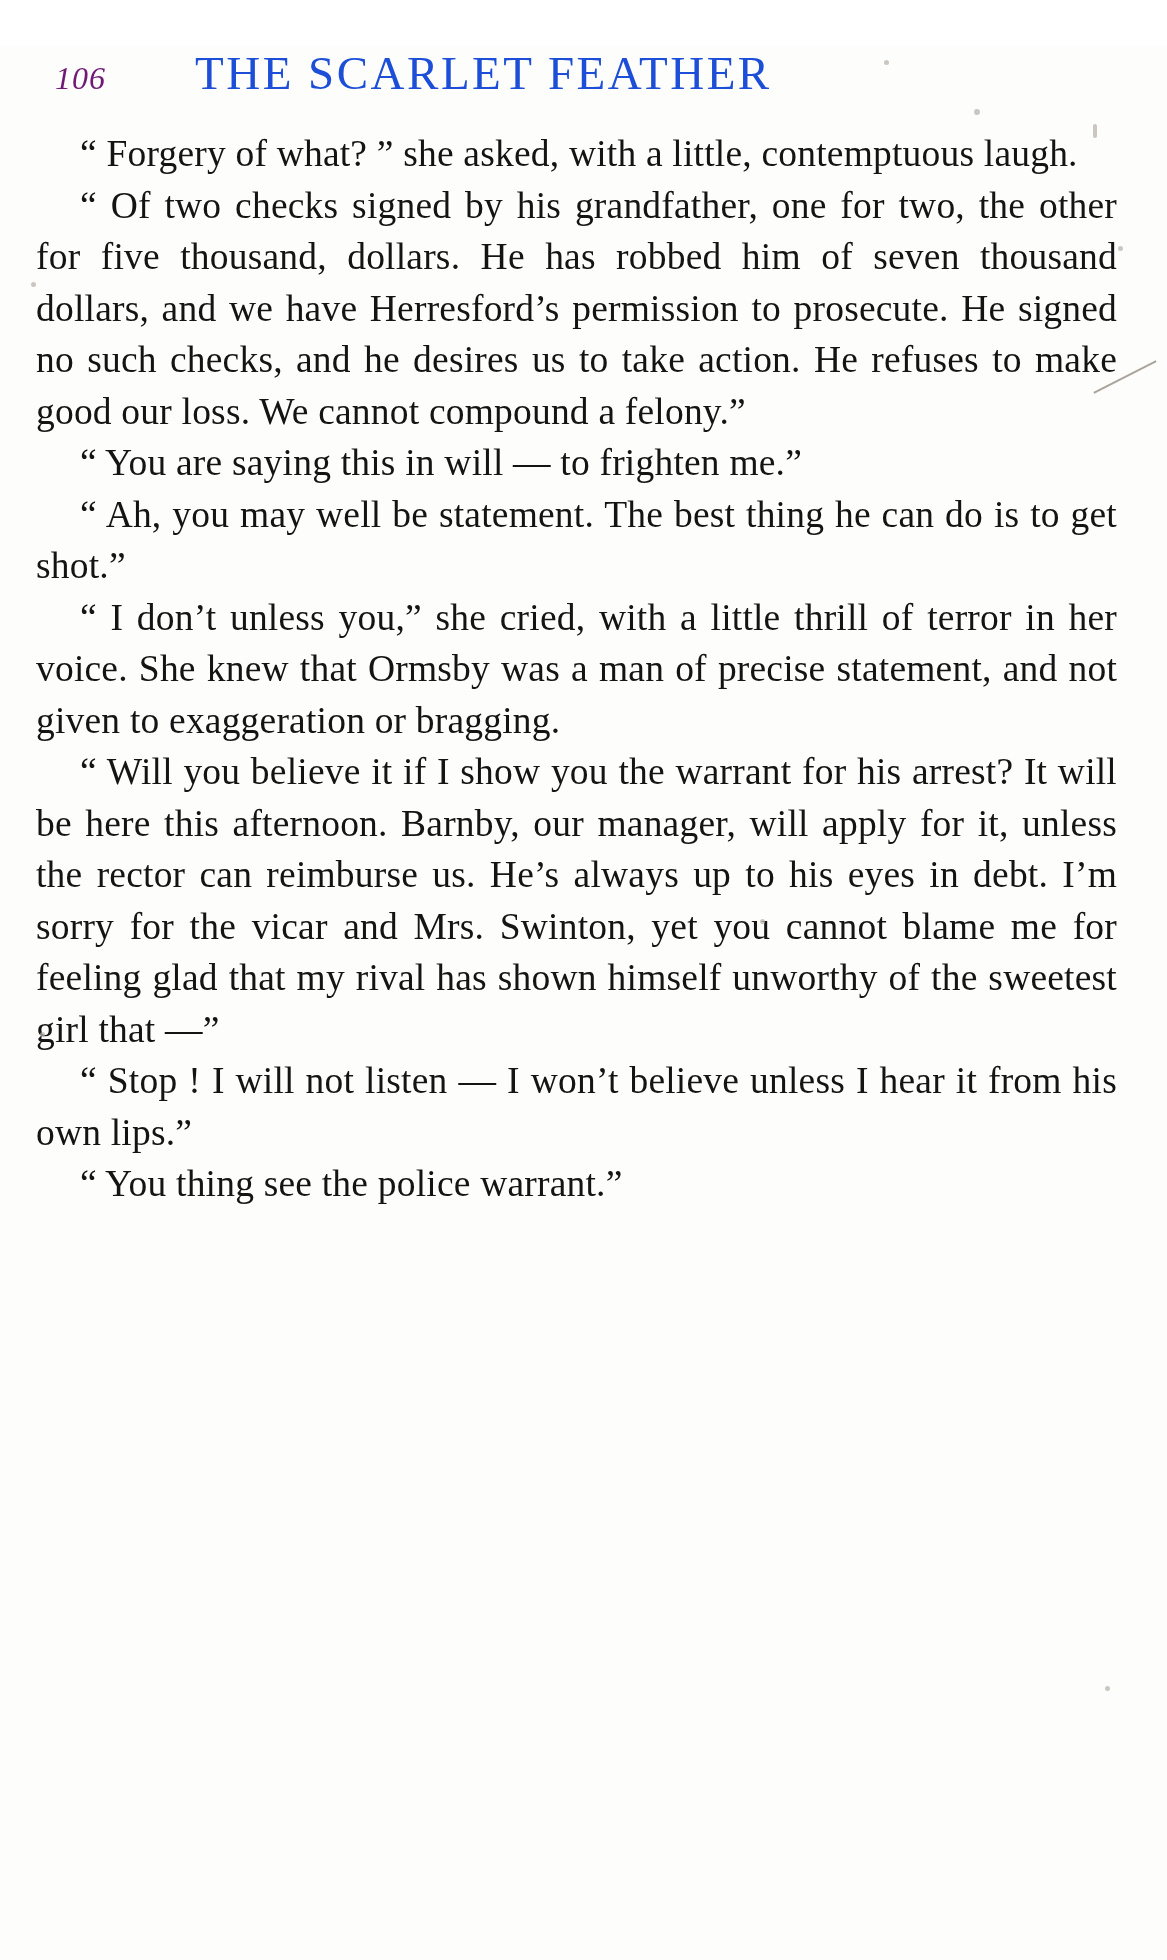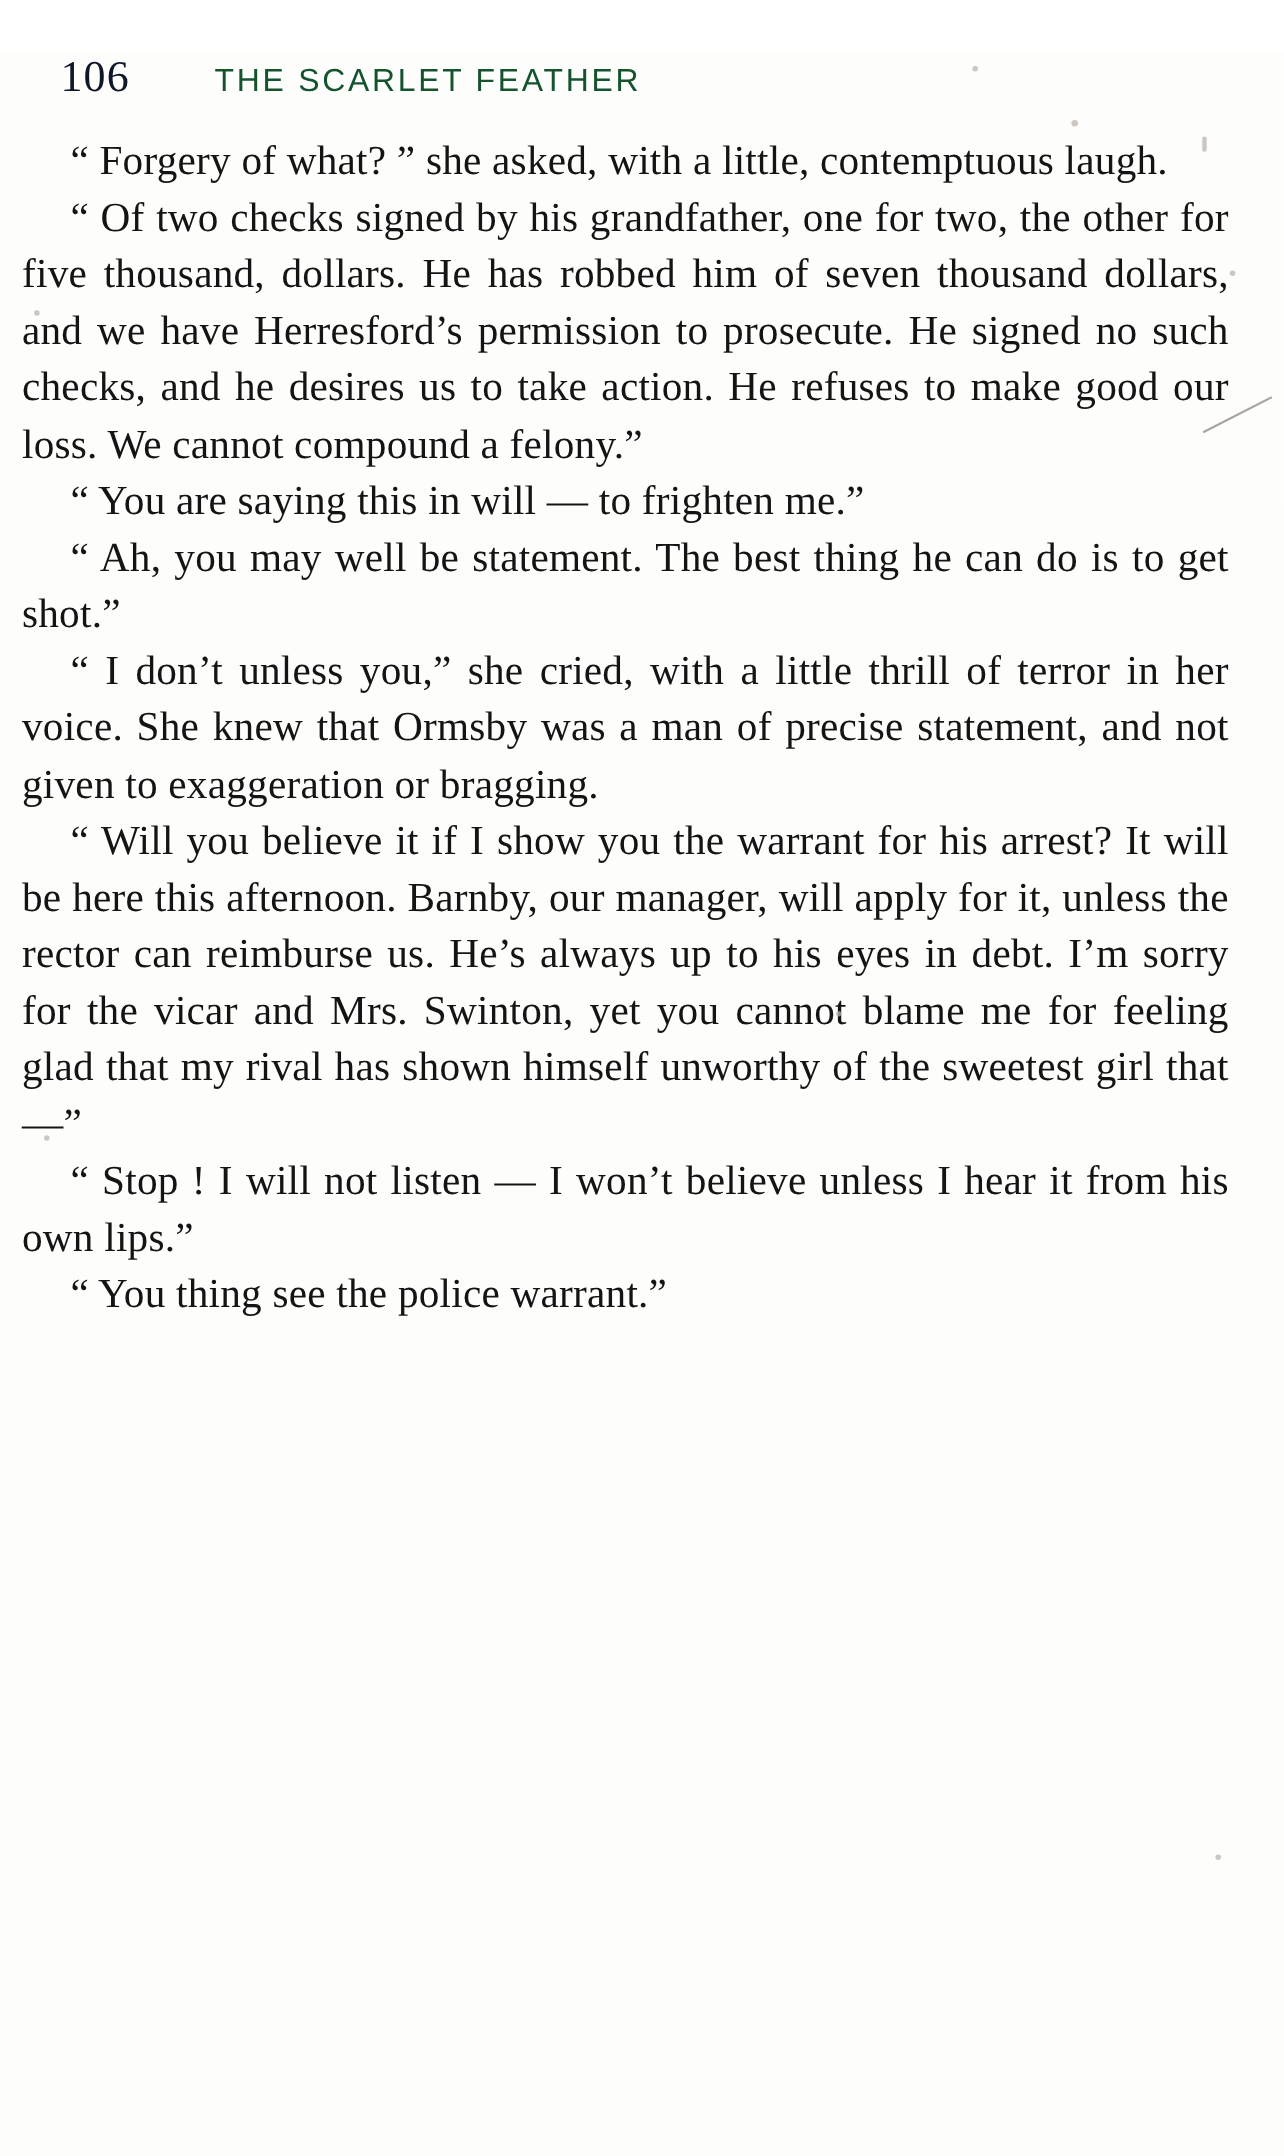--- a/index.html
+++ b/index.html
@@ -23,36 +23,37 @@
     padding: 0;
     background: #fdfdfb;
   }
   .page-header {
     display: flex;
     align-items: baseline;
     margin: 46px 0 0 0;
     padding: 0 95px 0 55px;
   }
   .folio {
-    font-size: 40px;
+    font-size: 32px;
     letter-spacing: 1px;
     font-family: "Liberation Serif", serif;
-    color: #0f172a;
+    color: #701a75;
     width: 140px;
     flex: 0 0 140px;
+    font-style: italic;
   }
   .running-head {
-    font-size: 29px;
+    font-size: 47px;
     letter-spacing: 2.5px;
-    color: #14532d;
+    color: #1d4ed8;
     white-space: nowrap;
-    font-family: Liberation Sans, sans-serif;
+    font-family: Liberation Serif, serif;
   }
   .body-text {
-    padding: 0 50px 0 20px;
+    padding: 0 50px 0 36px;
     margin-top: 28px;
   }
   .para {
     font-size: 37.5px;
     line-height: 51.5px;
     text-align: justify;
     text-justify: inter-word;
     text-indent: 44px;
     margin: 0 0 0 0;
     color: #141414;

